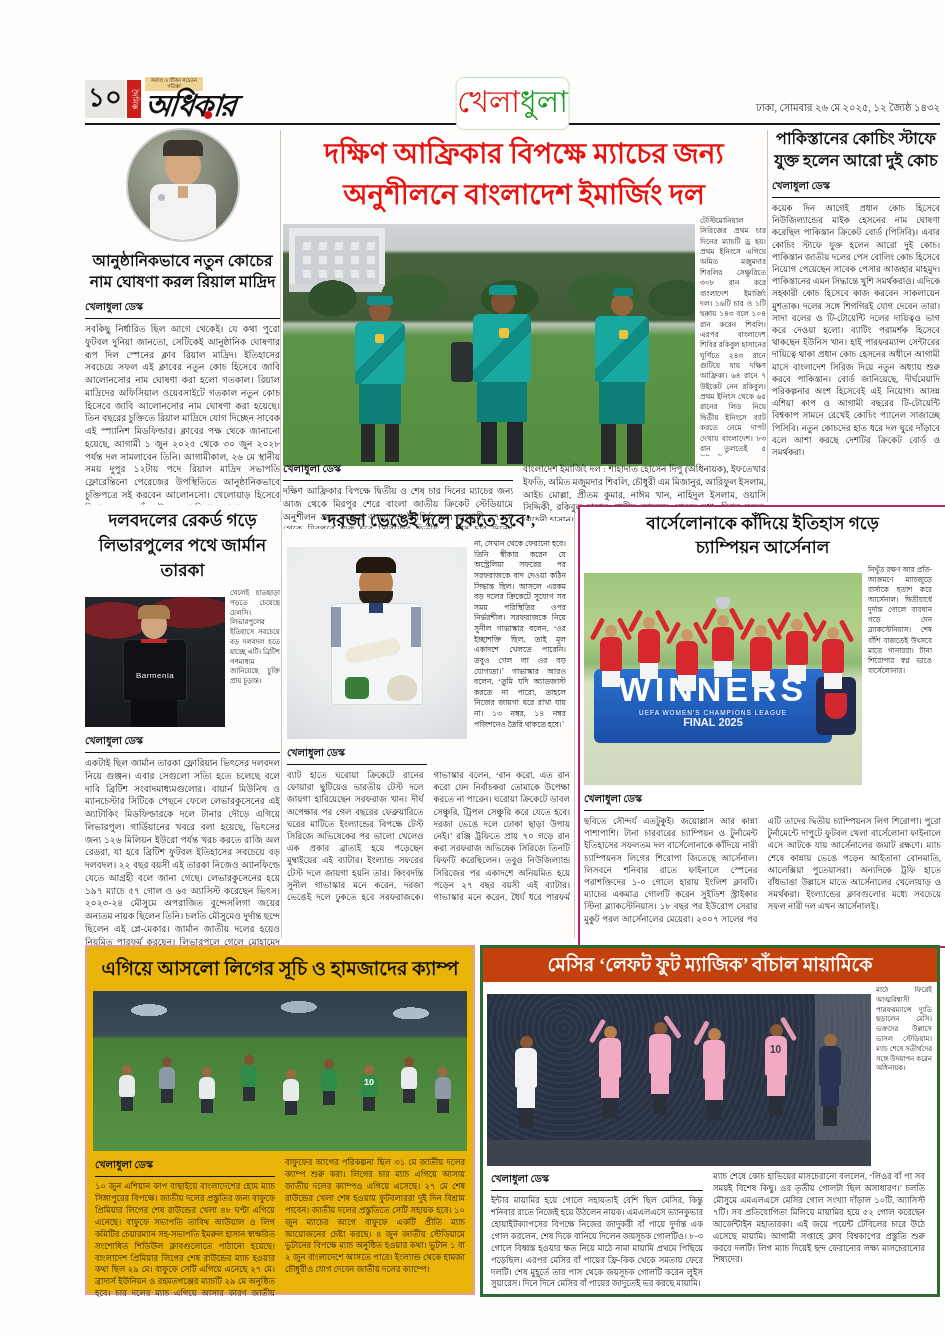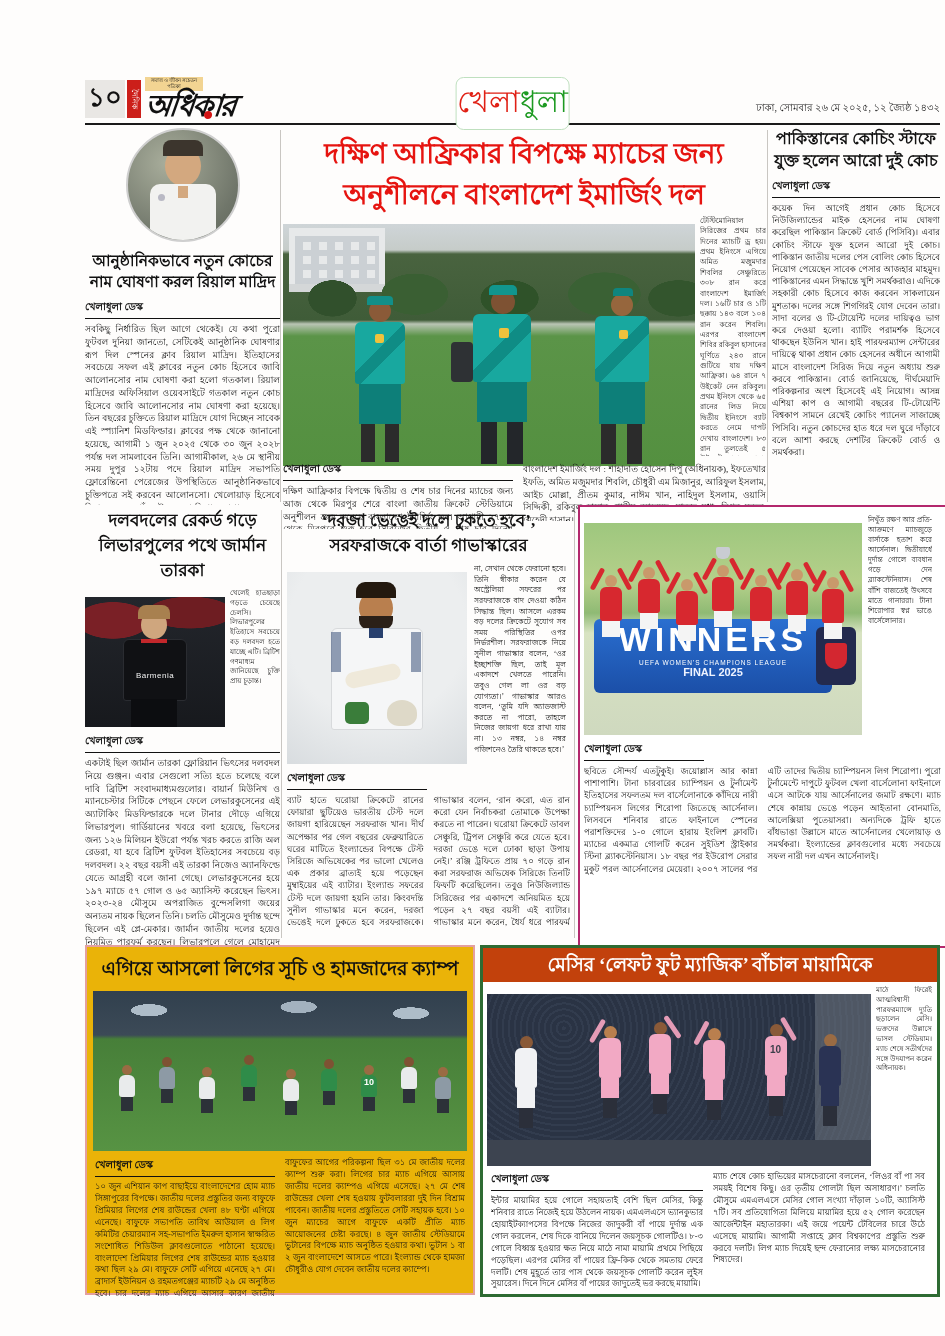--- a/index.html
+++ b/index.html
@@ -210,21 +210,20 @@
       </div>
       <div class="tiny-txt" style="width:50px;height:130px;font-size:7px;">খেলেই হাতছাড়া গড়তে চেয়েছে চেলসি। লিভারপুলের ইতিহাসে সবচেয়ে বড় দলবদল হতে যাচ্ছে এটি। ব্রিটিশ গণমাধ্যম জানিয়েছে চুক্তি প্রায় চূড়ান্ত।</div>
     </div>
     <div class="byline" style="margin-top:6px;">খেলাধুলা ডেস্ক</div>
     <div class="body-txt" style="height:208px;">একটাই ছিল জার্মান তারকা ফ্লোরিয়ান ভিৎসের দলবদল নিয়ে গুঞ্জন। এবার সেগুলো সত্যি হতে চলেছে বলে দাবি ব্রিটিশ সংবাদমাধ্যমগুলোর। বায়ার্ন মিউনিখ ও ম্যানচেস্টার সিটিকে পেছনে ফেলে লেভারকুসেনের এই অ্যাটাকিং মিডফিল্ডারকে দলে টানার দৌড়ে এগিয়ে লিভারপুল। গার্ডিয়ানের খবরে বলা হয়েছে, ভিৎসের জন্য ১২৬ মিলিয়ন ইউরো পর্যন্ত খরচ করতে রাজি অল রেডরা, যা হবে ব্রিটিশ ফুটবল ইতিহাসের সবচেয়ে বড় দলবদল। ২২ বছর বয়সী এই তারকা নিজেও অ্যানফিল্ডে যেতে আগ্রহী বলে জানা গেছে। লেভারকুসেনের হয়ে ১৯৭ ম্যাচে ৫৭ গোল ও ৬৫ অ্যাসিস্ট করেছেন ভিৎস। ২০২৩-২৪ মৌসুমে অপরাজিত বুন্দেসলিগা জয়ের অন্যতম নায়ক ছিলেন তিনি। চলতি মৌসুমেও দুর্দান্ত ছন্দে ছিলেন এই প্লে-মেকার। জার্মান জাতীয় দলের হয়েও নিয়মিত পারফর্ম করছেন। লিভারপুলে গেলে মোহামেদ সালাহদের সঙ্গে নতুন আক্রমণভাগ গড়বেন তিনি। আগামী ১ জুলাইয়ের আগেই চুক্তি সম্পন্ন হতে পারে বলে ধারণা করা হচ্ছে।</div>
   </div>
 
   <div class="abs" style="left:287px;top:508px;width:283px;">
     <div class="h-black" style="font-size:17px;line-height:25px;">
       <div>‘দরজা ভেঙেই দলে ঢুকতে হবে’,</div>
-      <div>সরফরাজকে বার্তা গাভাস্কারের</div>
     </div>
     <div style="display:flex;gap:7px;margin-top:6px;">
       <div class="photo sarf-photo">
         <div class="hd" style="left:72px;top:18px;width:34px;height:36px;background:#b97f4e;"></div>
         <div style="position:absolute;left:69px;top:10px;width:40px;height:16px;background:#23190f;border-radius:9px 9px 0 0;"></div>
         <div style="position:absolute;left:72px;top:44px;width:34px;height:14px;background:#2b2018;border-radius:0 0 10px 10px;"></div>
         <div class="bd" style="left:44px;top:56px;width:90px;height:100px;background:#f5f6f7;border:1px solid #d8dadc;"></div>
         <div style="position:absolute;left:82px;top:56px;width:14px;height:10px;background:#28406e;"></div>
         <div style="position:absolute;left:44px;top:60px;width:10px;height:40px;background:#28406e;opacity:.5;"></div>
         <div style="position:absolute;left:124px;top:60px;width:10px;height:40px;background:#28406e;opacity:.5;"></div>
@@ -232,20 +231,24 @@
         <div style="position:absolute;left:100px;top:128px;width:30px;height:26px;background:#ded9c8;border-radius:50% 50% 40% 40%;"></div>
         <div style="position:absolute;left:58px;top:130px;width:24px;height:22px;background:#3a7d3a;border-radius:5px;"></div>
       </div>
       <div class="tiny-txt" style="width:92px;height:192px;font-size:7.6px;">না, সেখান থেকে ফেরানো হবে। তিনি স্বীকার করেন যে অস্ট্রেলিয়া সফরের পর সরফরাজকে বাদ দেওয়া কঠিন সিদ্ধান্ত ছিল। আসলে এরকম বড় দলের ক্রিকেটে সুযোগ সব সময় পরিস্থিতির ওপর নির্ভরশীল। সরফরাজকে নিয়ে সুনীল গাভাস্কার বলেন, ‘ওর ইচ্ছাশক্তি ছিল, তাই মূল একাদশে খেলতে পারেনি। তবুও গেল লা ওর বড় যোগ্যতা।’ গাভাস্কার আরও বলেন, ‘তুমি যদি অ্যাডজাস্ট করতে না পারো, তাহলে নিজের জায়গা ধরে রাখা যায় না। ১৩ নম্বর, ১৪ নম্বর পজিশনেও তৈরি থাকতে হবে।’</div>
     </div>
     <div class="byline" style="width:140px;margin-top:6px;">খেলাধুলা ডেস্ক</div>
     <div class="body-txt twocol" style="height:140px;font-size:8.6px;">ব্যাট হাতে ঘরোয়া ক্রিকেটে রানের ফোয়ারা ছুটিয়েও ভারতীয় টেস্ট দলে জায়গা হারিয়েছেন সরফরাজ খান। দীর্ঘ অপেক্ষার পর গেল বছরের ফেব্রুয়ারিতে ঘরের মাটিতে ইংল্যান্ডের বিপক্ষে টেস্ট সিরিজে অভিষেকের পর ভালো খেলেও এক প্রকার ব্রাত্যই হয়ে পড়েছেন মুম্বাইয়ের এই ব্যাটার। ইংল্যান্ড সফরের টেস্ট দলে জায়গা হয়নি তার। কিংবদন্তি সুনীল গাভাস্কার মনে করেন, দরজা ভেঙেই দলে ঢুকতে হবে সরফরাজকে। গাভাস্কার বলেন, ‘রান করো, এত রান করো যেন নির্বাচকরা তোমাকে উপেক্ষা করতে না পারেন। ঘরোয়া ক্রিকেটে ডাবল সেঞ্চুরি, ট্রিপল সেঞ্চুরি করে যেতে হবে। দরজা ভেঙে দলে ঢোকা ছাড়া উপায় নেই।’ রঞ্জি ট্রফিতে প্রায় ৭০ গড়ে রান করা সরফরাজ অভিষেক সিরিজে তিনটি ফিফটি করেছিলেন। তবুও নিউজিল্যান্ড সিরিজের পর একাদশে অনিয়মিত হয়ে পড়েন ২৭ বছর বয়সী এই ব্যাটার। গাভাস্কার মনে করেন, ধৈর্য ধরে পারফর্ম করে গেলে আবারও জাতীয় দলের দরজা খুলবে তার সামনে।</div>
   </div>
 
   <div class="abs box-arsenal" style="left:578px;top:505px;width:357px;height:433px;padding:3px 4px;">
+    <div class="h-black" style="font-size:17px;line-height:24px;margin-top:2px;">
+      <div>বার্সেলোনাকে কাঁদিয়ে ইতিহাস গড়ে</div>
+      <div>চ্যাম্পিয়ন আর্সেনাল</div>
+    </div>
     <div style="display:flex;gap:6px;margin-top:5px;">
       <div class="photo ars-photo">
         <div class="ars-banner">
           <div class="winners">WINNERS</div>
           <div class="ars-sub">UEFA WOMEN'S CHAMPIONS LEAGUE</div>
           <div class="ars-final">FINAL 2025</div>
         </div>
         <div class="ars-crest"></div>
         <div class="ars-p" style="left:14px;top:52px;">
             <div class="arm armL"></div>

